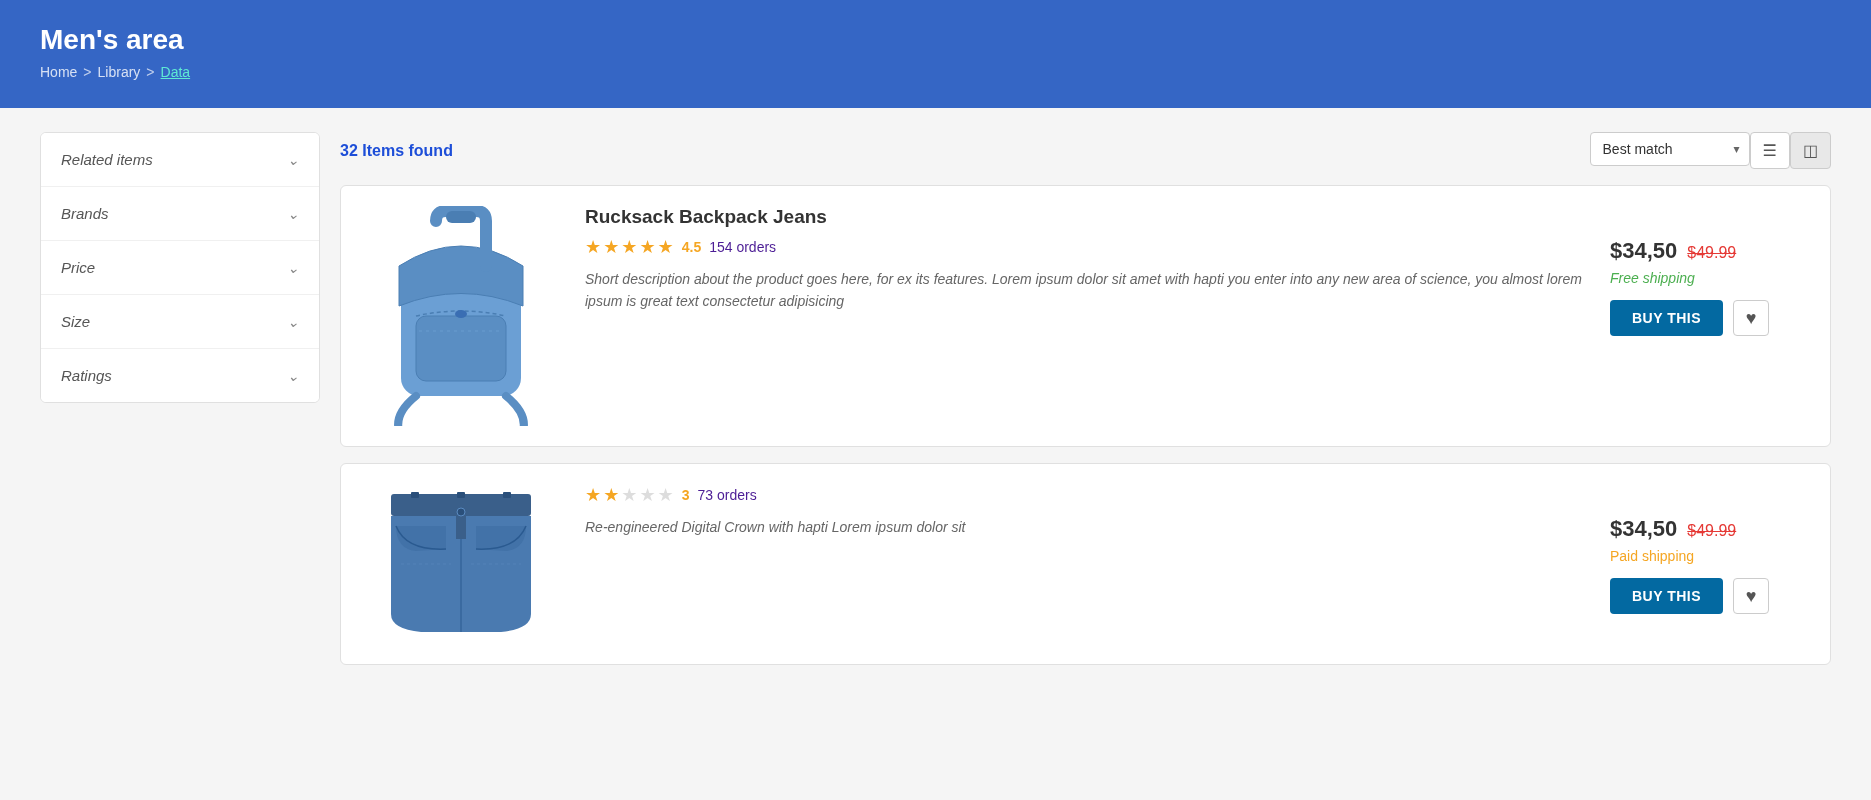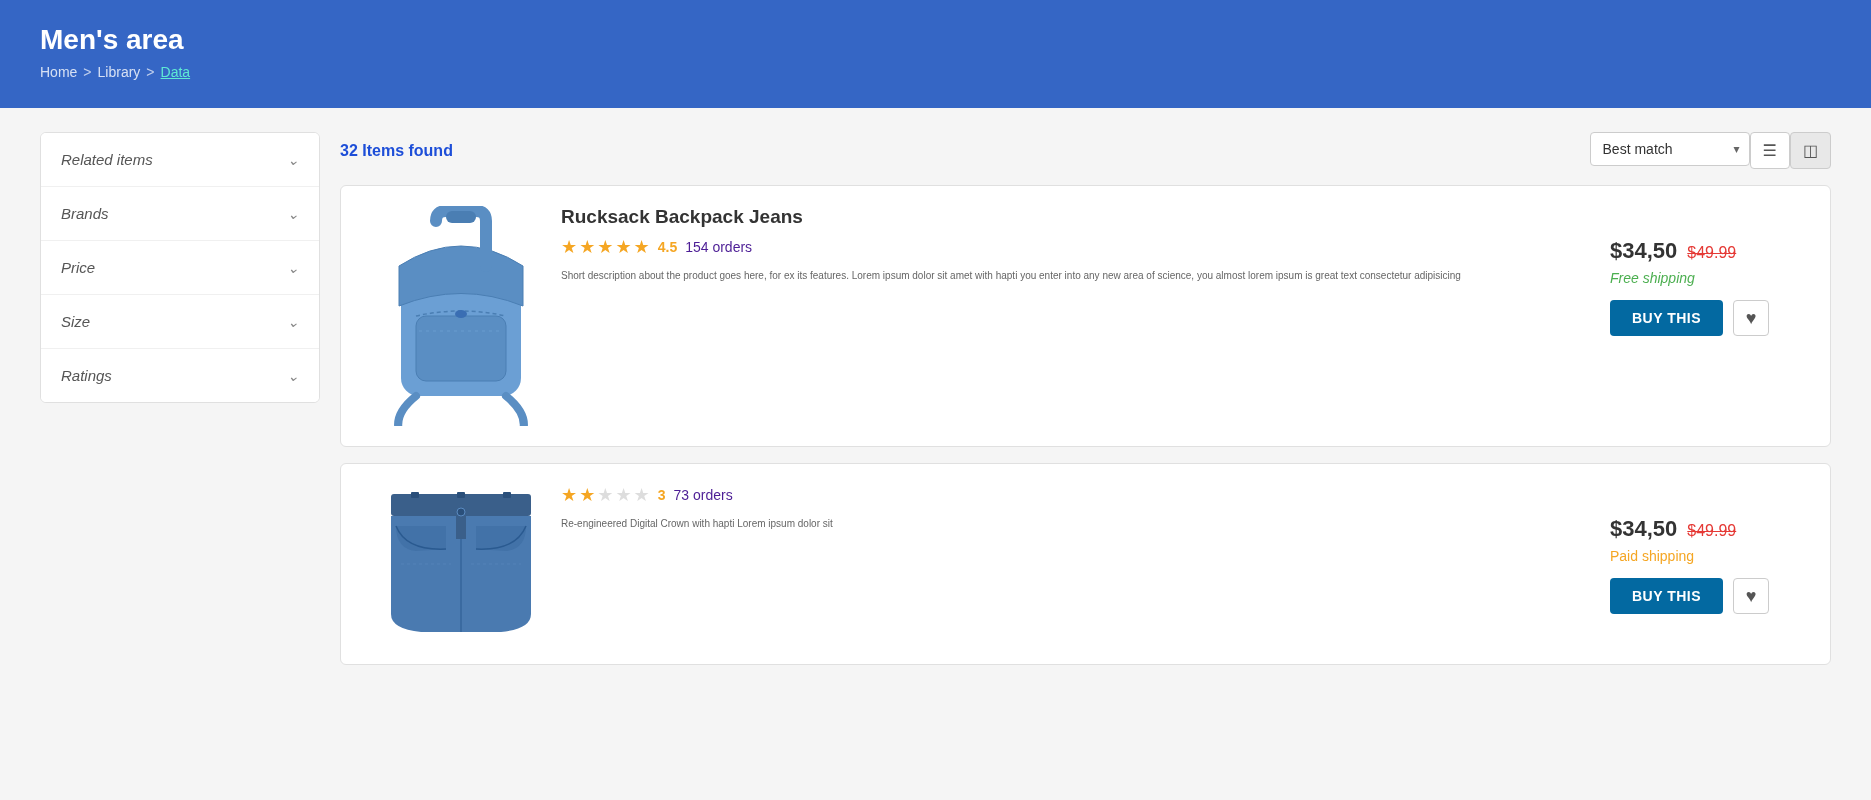--- a/index.html
+++ b/index.html
@@ -132,20 +132,21 @@
     }
 
     
     .product-card {
       background: #fff;
       border: 1px solid #e0e0e0;
       border-radius: 6px;
       display: flex;
       padding: 20px;
       margin-bottom: 16px;
+      gap: 24px;
     }
     .product-image-container {
       width: 200px;
       flex-shrink: 0;
       display: flex;
       align-items: center;
       justify-content: center;
     }
     .product-info {
       flex: 1;
@@ -172,23 +173,24 @@
     .rating-value {
       color: #f5a623;
       font-weight: 600;
       font-size: 14px;
     }
     .orders-count {
       color: #4c1d95;
       font-size: 14px;
     }
     .product-description {
-      font-size: 10px;
+      font-size: 14px;
       color: #666;
       line-height: 1.6;
+      font-style: italic;
     }
     .product-pricing {
       display: flex;
       flex-direction: column;
       align-items: flex-start;
       min-width: 200px;
       flex-shrink: 0;
       margin-top: 32px;
     }
     .price-row {

